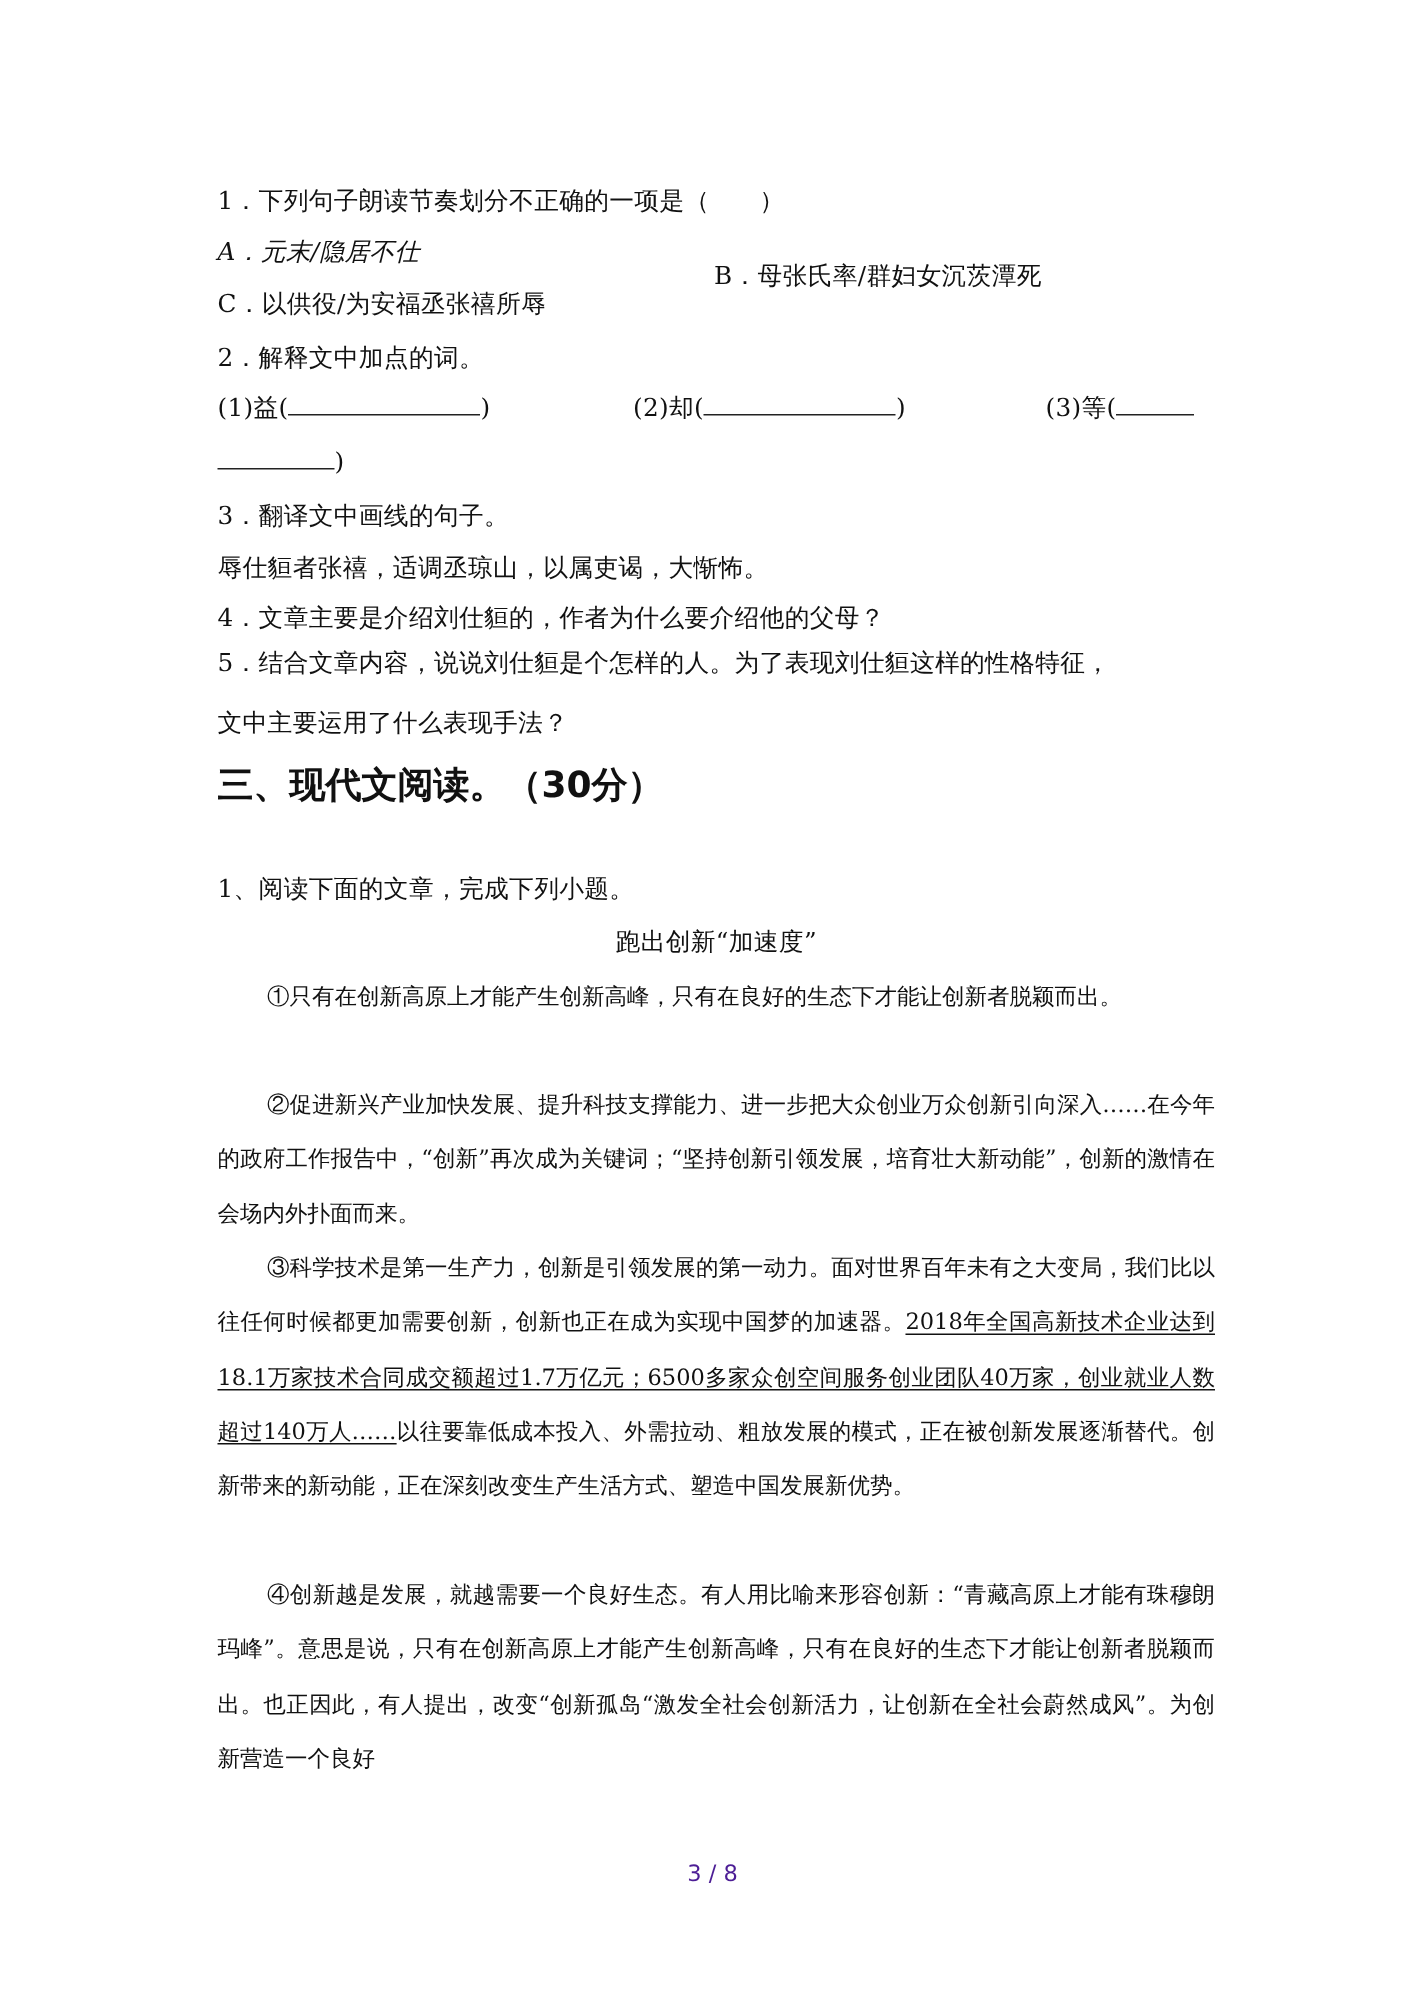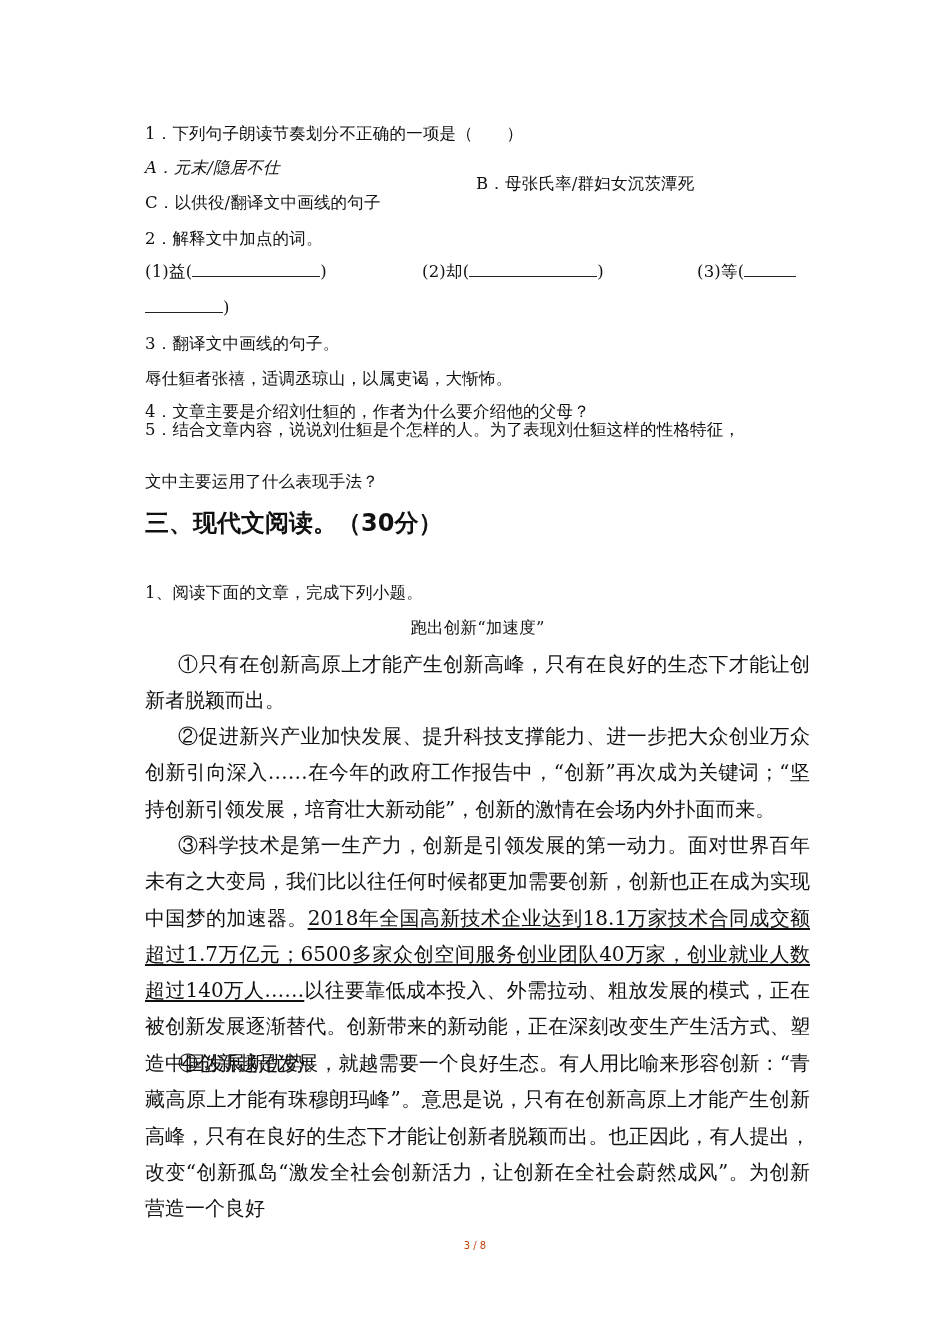--- a/index.html
+++ b/index.html
@@ -16,56 +16,56 @@
     .opt-right { left: 476px; width: 340px; }
     .blank { display: inline-block; border-bottom: 1px solid #222; height: 14px; vertical-align: baseline; }
     .section-title {
       position: absolute; left: 145px; top: 508px;
       font-size: 24px; font-weight: bold; line-height: 30px; white-space: nowrap;
       font-family: "DejaVu Sans", "Liberation Sans", sans-serif;
     }
     .center { text-align: center; left: 145px; width: 665px; }
     .indent { text-indent: 33px; }
     .u { text-decoration: underline; text-underline-offset: 3px; }
-    .para { position: absolute; left: 145px; width: 665px; font-size: 20px; line-height: 36.3px; text-align: justify; text-align-last: left; }
+    .para { position: absolute; left: 145px; width: 665px; font-size: 15px; line-height: 36.3px; text-align: justify; text-align-last: left; }
     .footer {
       position: absolute; top: 1240px; left: 0; width: 950px; text-align: center;
-      font-size: 10px; font-family: "DejaVu Sans", "Liberation Sans", sans-serif; color: #c2410c;
+      font-size: 15px; font-family: "DejaVu Sans", "Liberation Sans", sans-serif; color: #4c1d95;
     }
   </style>
 </head>
 <body>
 
 <div class="page">
 
   <div class="line" style="top:124px;">1．下列句子朗读节奏划分不正确的一项是（　　）</div>
   <div class="line" style="top:158px;font-style:italic;">A．元末/隐居不仕</div>
   <div class="line opt-right" style="top:158px;margin-top:16px;">B．母张氏率/群妇女沉茨潭死</div>
-  <div class="line" style="top:193px;">C．以供役/翻译文中画线的句子</div>
+  <div class="line" style="top:193px;">C．以供役/为安福丞张禧所辱</div>
 
   <div class="line" style="top:229px;">2．解释文中加点的词。</div>
   <div class="line" style="top:262px; left:145px; width:auto;">
     <span>(1)益(</span><span class="blank" style="width:128px;"></span><span>)</span>
   </div>
   <div class="line" style="top:262px; left:422px; width:auto;">
     <span>(2)却(</span><span class="blank" style="width:128px;"></span><span>)</span>
   </div>
   <div class="line" style="top:262px; left:697px; width:auto;">
     <span>(3)等(</span><span class="blank" style="width:52px;"></span>
   </div>
   <div class="line" style="top:298px; width:auto;">
     <span class="blank" style="width:78px;"></span><span>)</span>
   </div>
 
   <div class="line" style="top:334px;">3．翻译文中画线的句子。</div>
   <div class="line" style="top:369px;">辱仕貆者张禧，适调丞琼山，以属吏谒，大惭怖。</div>
 
   <div class="line" style="top:402px;">4．文章主要是介绍刘仕貆的，作者为什么要介绍他的父母？</div>
 
-  <div class="line" style="top:420px;">5．结合文章内容，说说刘仕貆是个怎样的人。为了表现刘仕貆这样的性格特征，</div>
+  <div class="line" style="top:432px;">5．结合文章内容，说说刘仕貆是个怎样的人。为了表现刘仕貆这样的性格特征，</div>
   <div class="line" style="top:472px;">文中主要运用了什么表现手法？</div>
 
   <div class="section-title">三、现代文阅读。（30分）</div>
   <div class="line" style="top:583px;">1、阅读下面的文章，完成下列小题。</div>
   <div class="line center" style="top:618px;">跑出创新“加速度”</div>
 
   <div class="para indent" style="top:646px;">①只有在创新高原上才能产生创新高峰，只有在良好的生态下才能让创新者脱颖而出。</div>
   <div class="para indent" style="top:718px;">②促进新兴产业加快发展、提升科技支撑能力、进一步把大众创业万众创新引向深入……在今年的政府工作报告中，“创新”再次成为关键词；“坚持创新引领发展，培育壮大新动能”，创新的激情在会场内外扑面而来。</div>
   <div class="para indent" style="top:827px;"><span>③科学技术是第一生产力，创新是引领发展的第一动力。面对世界百年未有之大变局，我们比以往任何时候都更加需要创新，创新也正在成为实现中国梦的加速器。</span><span class="u">2018年全国高新技术企业达到18.1万家技术合同成交额超过1.7万亿元；6500多家众创空间服务创业团队40万家，创业就业人数超过140万人……</span><span>以往要靠低成本投入、外需拉动、粗放发展的模式，正在被创新发展逐渐替代。创新带来的新动能，正在深刻改变生产生活方式、塑造中国发展新优势。</span></div>
   <div class="para indent" style="top:1045px;">④创新越是发展，就越需要一个良好生态。有人用比喻来形容创新：“青藏高原上才能有珠穆朗玛峰”。意思是说，只有在创新高原上才能产生创新高峰，只有在良好的生态下才能让创新者脱颖而出。也正因此，有人提出，改变“创新孤岛“激发全社会创新活力，让创新在全社会蔚然成风”。为创新营造一个良好</div>

